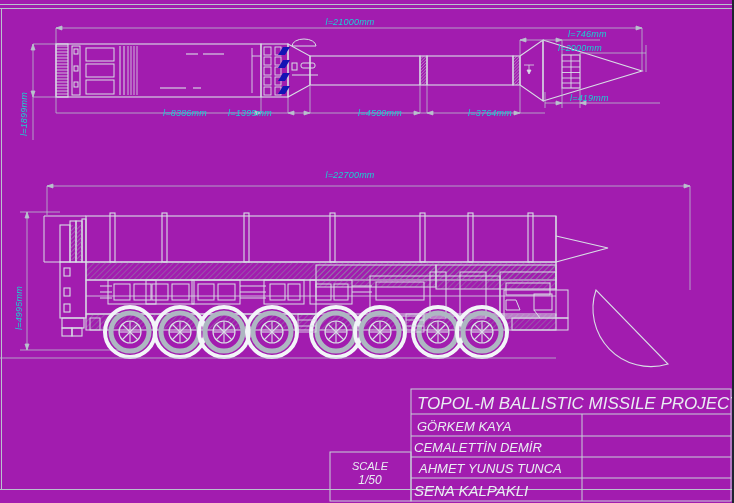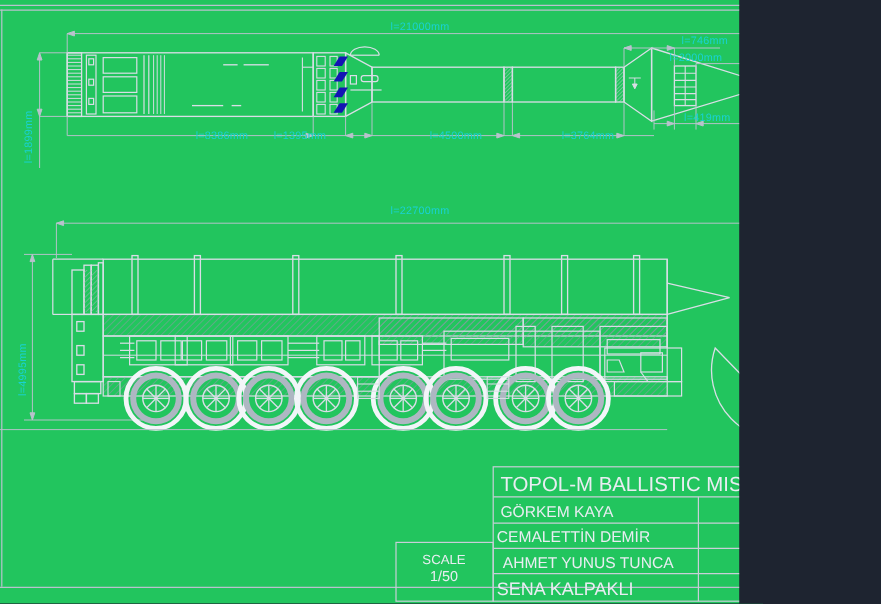--- a/index.html
+++ b/index.html
@@ -3,24 +3,25 @@
 <meta charset="utf-8">
 <title>Topol-M CAD Drawing</title>
 <style>
   html,body{margin:0;padding:0;background:#1e2430;}
   body{
     font-family:"Liberation Sans", sans-serif;
     -webkit-font-smoothing:antialiased;
   }
   #canvas-root{
     position:relative;
-    width:616px;
+    width:732px;
     height:503px;
-    background:#22c55e;
+    background:#a21caf;
     overflow:hidden;
+    font-style:italic;
   }
   #cad-svg{position:absolute;left:0;top:0;width:734px;height:503px;display:block;}
   .dimtext{
     font-family:"Liberation Sans", sans-serif;
     font-size:9px;
     letter-spacing:0.2px;
   }
   .titletext{
     font-family:"Liberation Sans", sans-serif;
     fill:#e9edf2;

